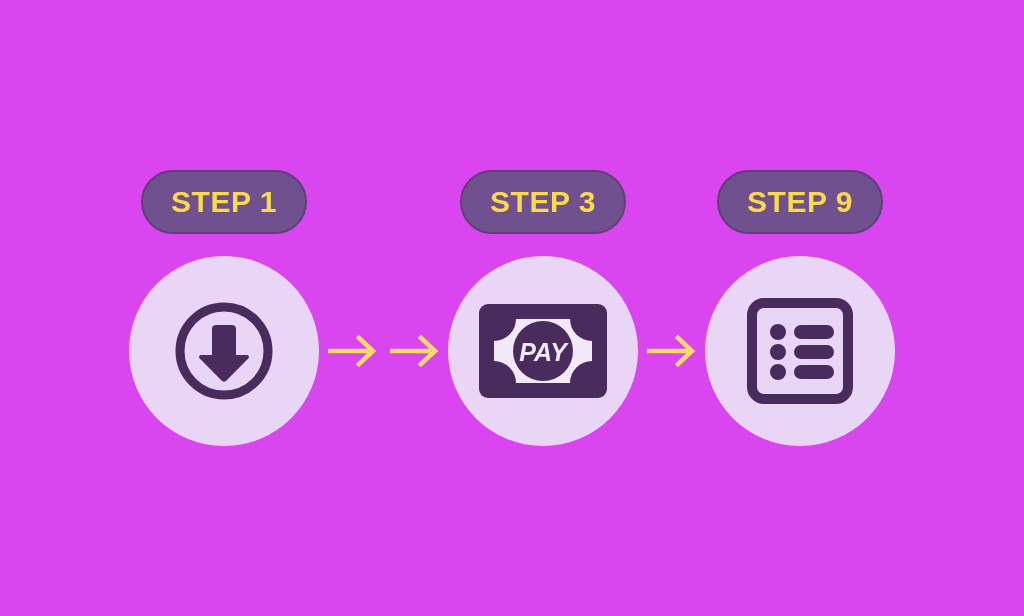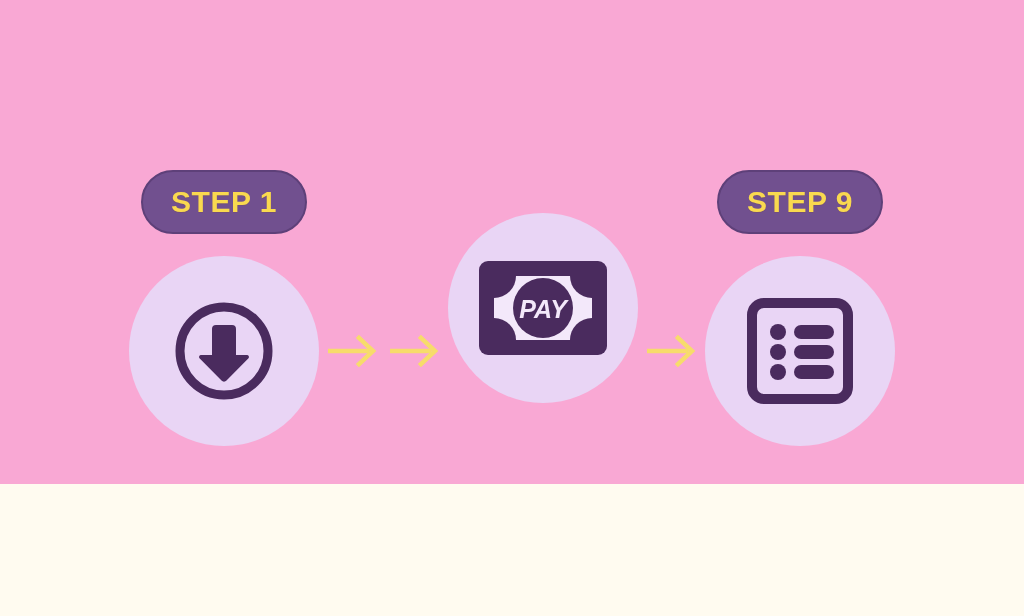--- a/index.html
+++ b/index.html
@@ -10,22 +10,22 @@
     width: 1024px;
     height: 616px;
     background: #FFFBF0;
     font-family: "Liberation Sans", sans-serif;
     overflow: hidden;
   }
 
   .canvas {
     position: relative;
     width: 1024px;
-    height: 484px;
-    background: #f9a8d4;
+    height: 616px;
+    background: #d946ef;
   }
 
   .steps-row {
     position: absolute;
     left: 0;
     top: 0;
     width: 1024px;
     height: 616px;
     display: flex;
     flex-direction: row;
@@ -126,20 +126,23 @@
     <div class="connector">
       <span>
         <svg class="arrow-svg" width="52" height="34" viewBox="0 0 52 34" aria-hidden="true">
           <line x1="1" y1="17" x2="42" y2="17" stroke="#F7DC6B" stroke-width="4.5" stroke-linecap="butt"></line>
           <polyline points="32,4 46,17 32,30" fill="none" stroke="#F7DC6B" stroke-width="4.5" stroke-linecap="square" stroke-linejoin="miter"></polyline>
         </svg>
       </span>
     </div>
 
     <div class="step">
+      <div class="pill">
+        <span class="pill-label">STEP 3</span>
+      </div>
       <div class="circle">
         <span>
           <svg class="icon-svg" width="134" height="104" viewBox="0 0 134 104" aria-hidden="true">
 
             <rect x="3" y="5" width="128" height="94" rx="9" fill="#4A2B5E"></rect>
 
             <path d="M18 20 h20 a20 20 0 0 1 -20 20 z
                      M116 20 h-20 a20 20 0 0 0 20 20 z
                      M18 84 h20 a20 20 0 0 0 -20 -20 z
                      M116 84 h-20 a20 20 0 0 1 20 -20 z" fill="#4A2B5E"></path>

